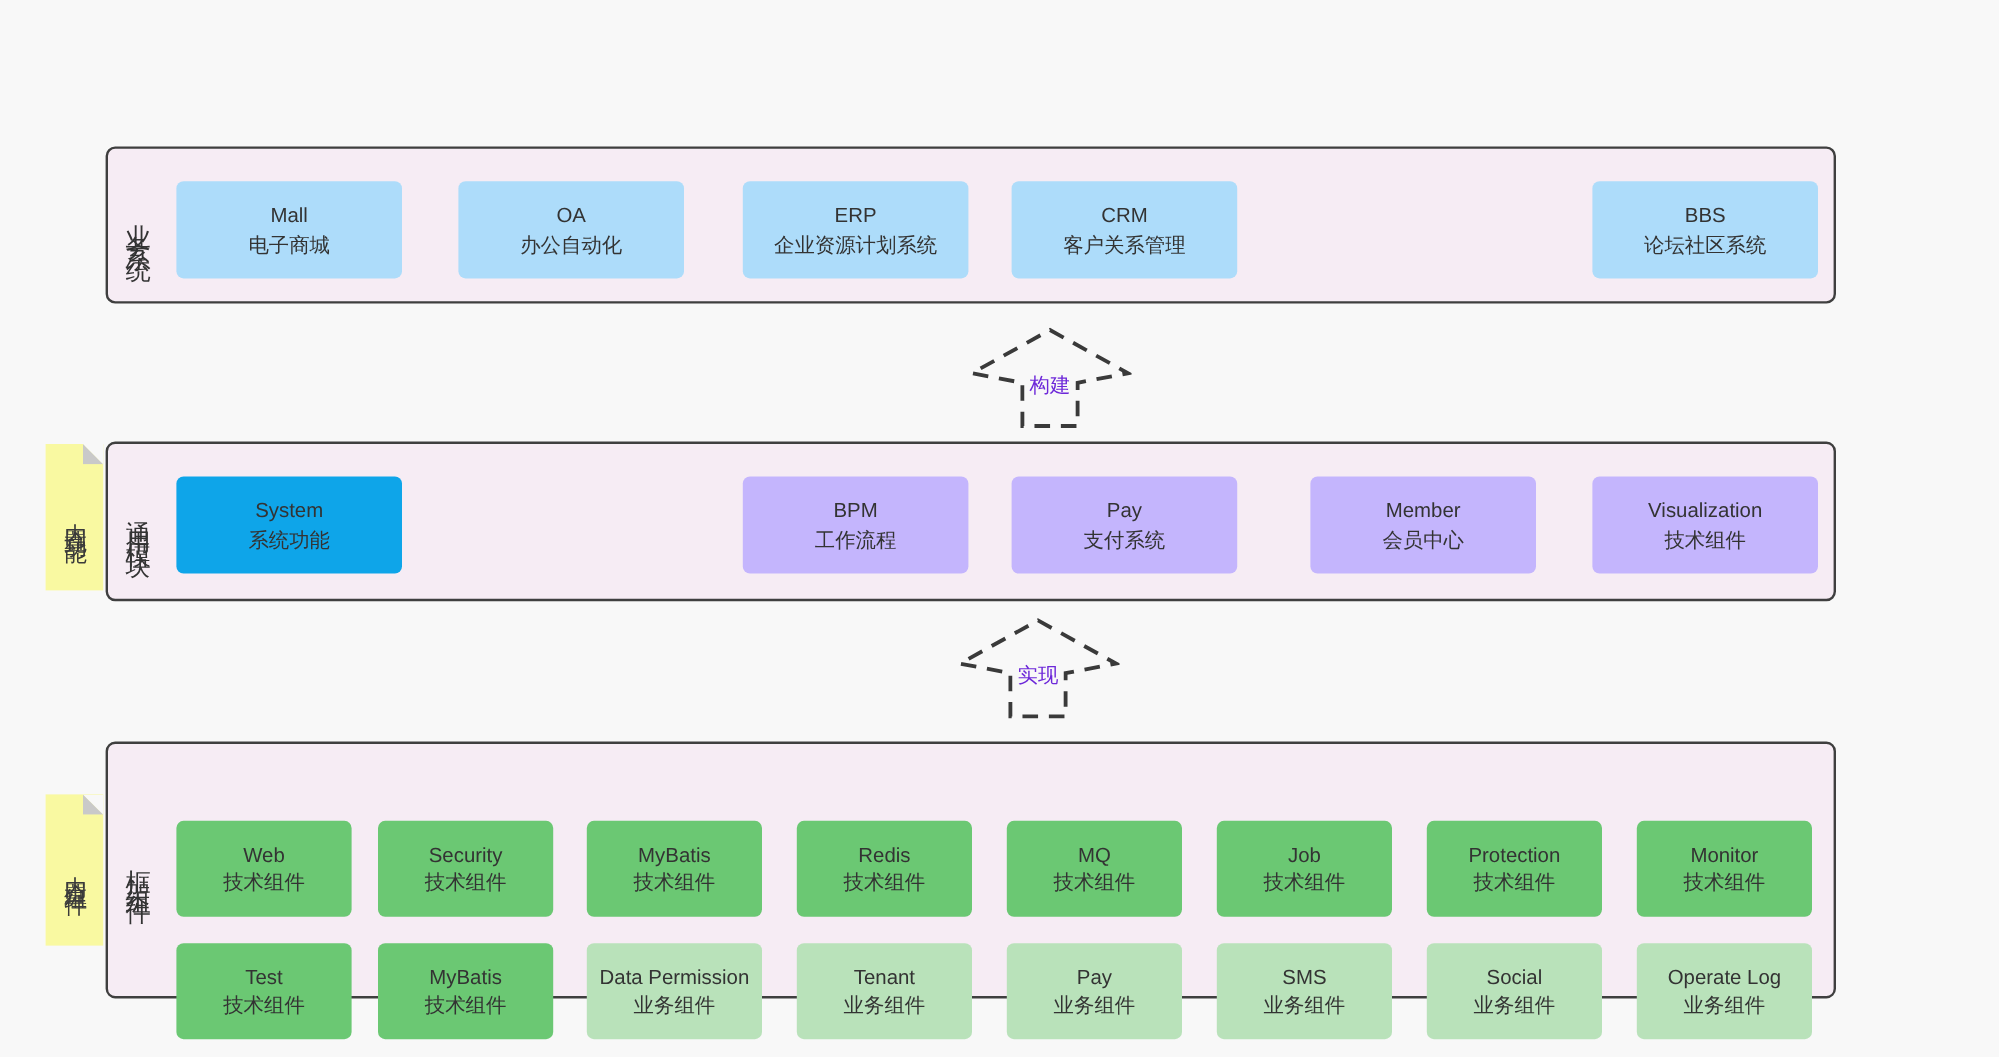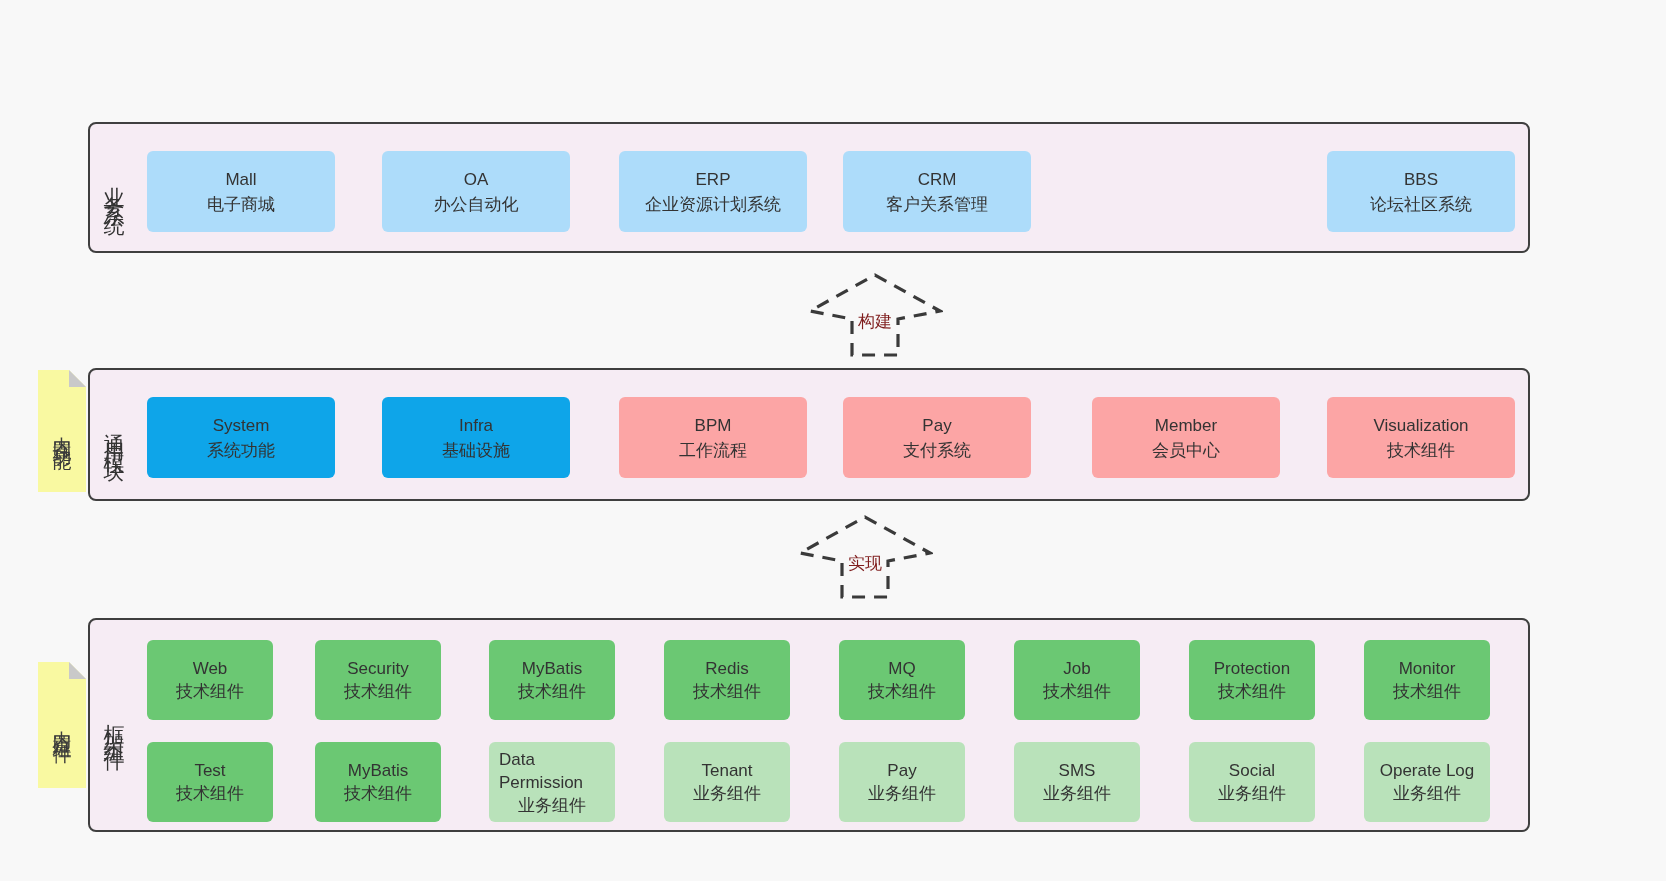--- a/index.html
+++ b/index.html
@@ -7,46 +7,46 @@
 
   
   .band{position:absolute;left:88px;width:1442px;background:#f6ecf4;border:2px solid #3f3f3f;border-radius:8px;box-sizing:border-box;}
   .band1{top:122px;height:131px;}
   .band2{top:368px;height:133px;}
   .band3{top:618px;height:214px;}
   .band-label{position:absolute;left:6px;top:0;bottom:0;width:36px;display:flex;align-items:center;justify-content:center;}
   .band-label span{writing-mode:vertical-rl;text-orientation:upright;font-size:21px;letter-spacing:9px;color:#333;}
 
   
-  .box{position:absolute;border-radius:6px;display:flex;flex-direction:column;align-items:center;justify-content:center;text-align:left;font-size:17px;line-height:25px;color:#333;}
+  .box{position:absolute;border-radius:6px;display:flex;flex-direction:column;align-items:center;justify-content:center;text-align:right;font-size:17px;line-height:25px;color:#333;}
   .band1 .box,.band2 .box{top:27px;width:188px;height:81px;}
-  .band3 .box{width:126px;height:80px;line-height:23px;padding:0 10px;box-sizing:border-box;}
+  .band3 .box{width:146px;height:80px;line-height:23px;padding:0 10px;box-sizing:border-box;margin-top:44px;}
   .c6-1{left:57px}.c6-2{left:292px}.c6-3{left:529px}.c6-4{left:753px}.c6-5{left:1002px}.c6-6{left:1237px}
   .c8-1{left:57px}.c8-2{left:225px}.c8-3{left:399px}.c8-4{left:574px}.c8-5{left:749px}.c8-6{left:924px}.c8-7{left:1099px}.c8-8{left:1274px}
   .row1{top:20px}.row2{top:122px}
   .blue{background:#addcfa}
   .red{background:#0ea5e9}
-  .pink{background:#fca5a5}
+  .pink{background:#c4b5fd}
   .green{background:#6bc873}
   .lightgreen{background:#b9e2ba}
 
   
   .sticky{position:absolute;left:38px;width:48px;background:#f9f9a1;display:flex;align-items:center;justify-content:center;}
   .sticky1{top:370px;height:122px;}
   .sticky2{top:662px;height:126px;}
   .fold-cut{position:absolute;top:0;right:0;width:17px;height:17px;background:#f8f8f8;clip-path:polygon(0 0,100% 0,100% 100%);}
   .fold{position:absolute;top:0;right:0;width:17px;height:17px;background:#c9c9c9;clip-path:polygon(0 0,100% 100%,0 100%);}
   .sticky span{writing-mode:vertical-rl;text-orientation:upright;font-size:19px;letter-spacing:5px;color:#3a3a3a;}
 
   
   .arrow{position:absolute;width:136px;height:86px;}
   .arrow1{left:807px;top:272px;}
   .arrow2{left:797px;top:514px;}
   .arrow svg{position:absolute;left:0;top:0;width:100%;height:100%;}
-  .arrow-label{position:absolute;left:50%;top:57%;transform:translate(-50%,-50%);background:#f8f8f8;padding:1px 4px;font-size:17px;color:#7f1d1d;white-space:nowrap;font-family:Liberation Serif, serif;}
+  .arrow-label{position:absolute;left:50%;top:57%;transform:translate(-50%,-50%);background:#f8f8f8;padding:1px 4px;font-size:17px;color:#6d28d9;white-space:nowrap;font-family:Liberation Serif, serif;}
 </style>
 </head>
 <body>
 
 <div class="canvas">
 
   <section class="band band1">
     <div class="band-label">
         <span>业务系统</span>
       </div>
@@ -86,24 +86,20 @@
   </div>
 
   <section class="band band2">
     <div class="band-label">
         <span>通用模块</span>
       </div>
     <div class="box red c6-1">
       <div>System</div>
       <div>系统功能</div>
     </div>
-    <div class="box red c6-2">
-      <div>Infra</div>
-      <div>基础设施</div>
-    </div>
     <div class="box pink c6-3">
       <div>BPM</div>
       <div>工作流程</div>
     </div>
     <div class="box pink c6-4">
       <div>Pay</div>
       <div>支付系统</div>
     </div>
     <div class="box pink c6-5">
       <div>Member</div>

